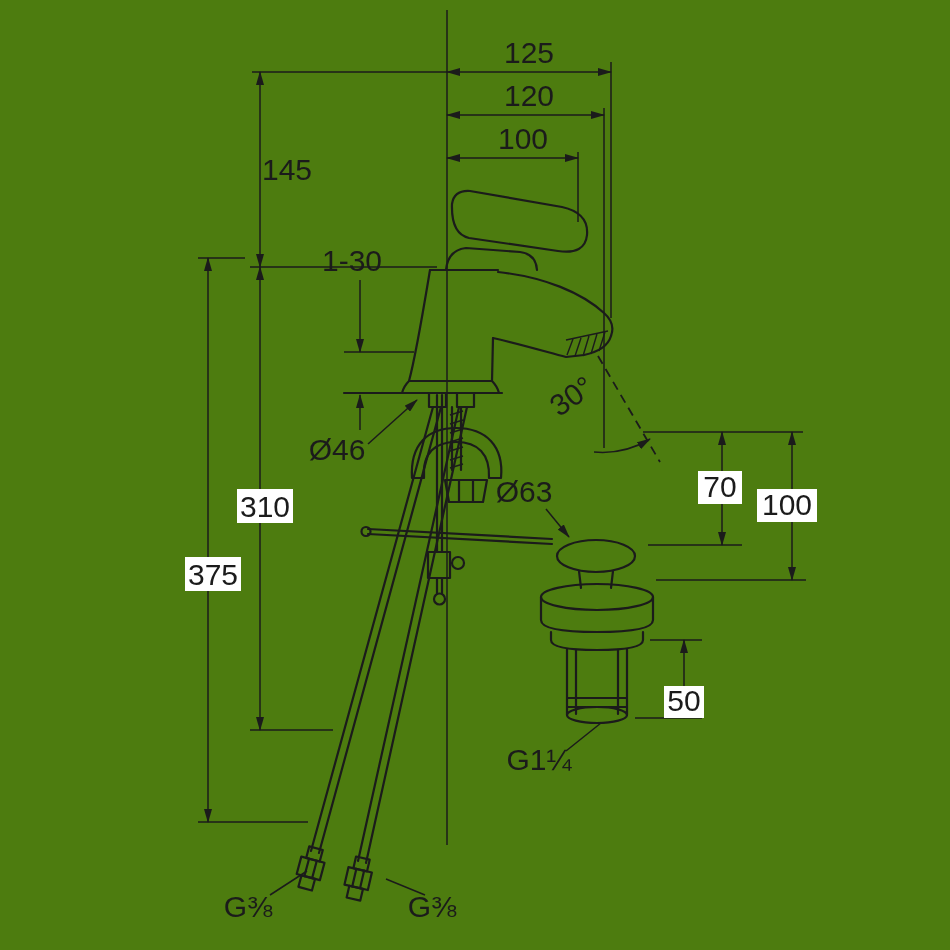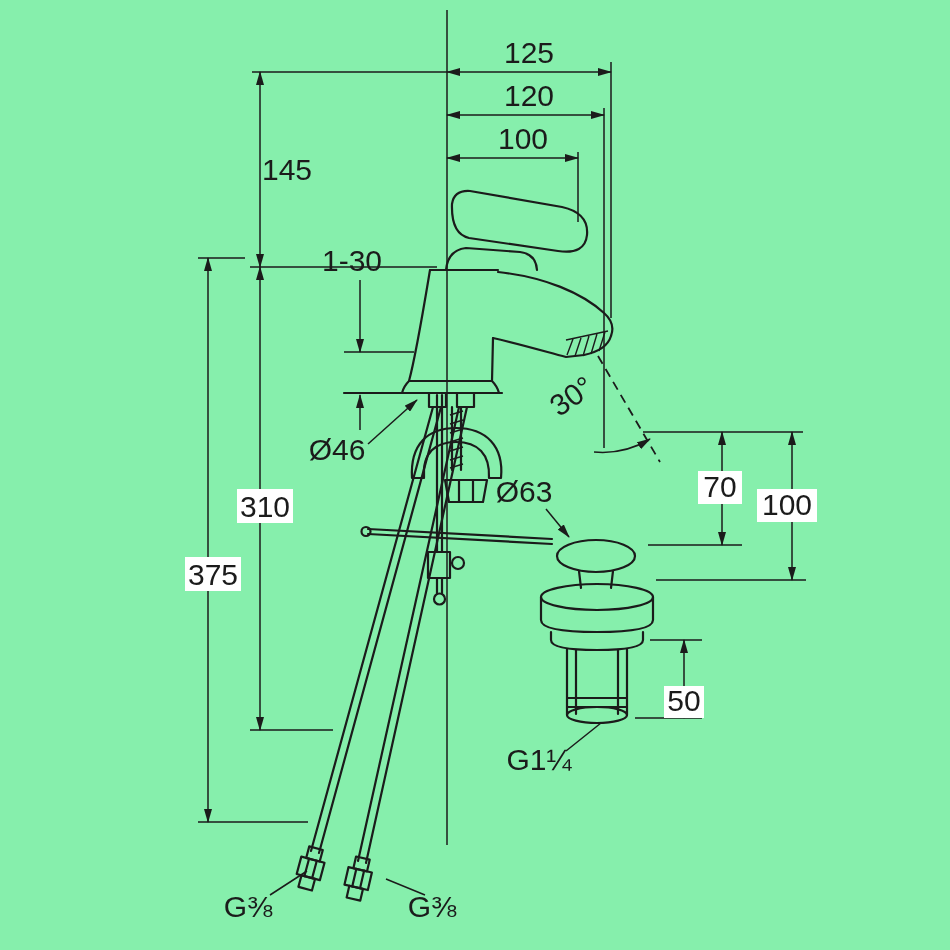--- a/index.html
+++ b/index.html
@@ -1,17 +1,17 @@
 <!DOCTYPE html>
 <html><head>
 <meta charset="utf-8">
 <style>
   html,body{margin:0;padding:0;background:#ffffff;}
   .canvas{
-    width:950px;height:950px;position:relative;background:#86efac;
+    width:950px;height:950px;position:relative;background:#4d7c0f;
     font-family:"Liberation Sans", sans-serif;
   }
   svg{display:block;}
   text{
     font-family:"Liberation Sans", sans-serif;
     fill:#1b1b1b;
   }
   .dim-text{font-size:30px;}
   .draw{stroke:#1b1b1b;stroke-width:2.2;fill:none;stroke-linecap:round;stroke-linejoin:round;}
   .thin{stroke:#1b1b1b;stroke-width:1.5;fill:none;}

